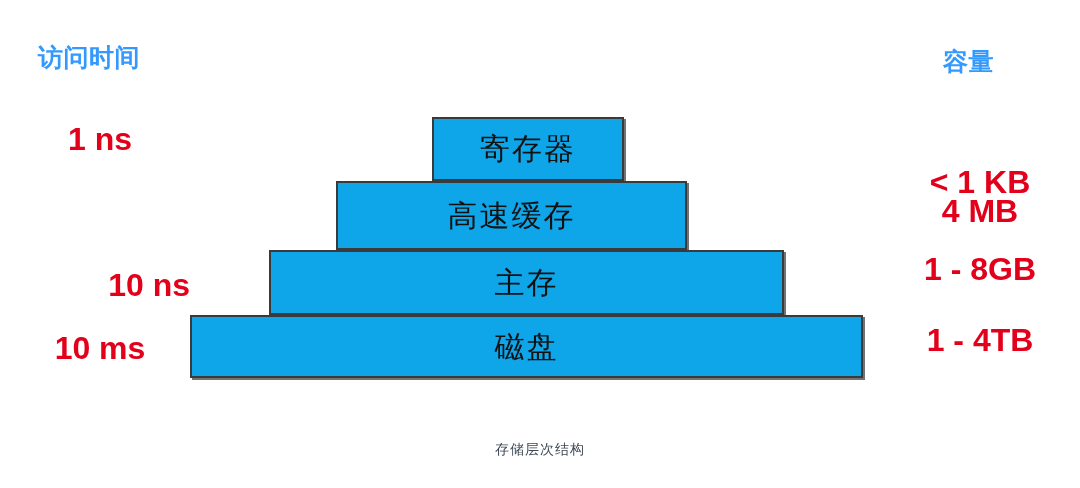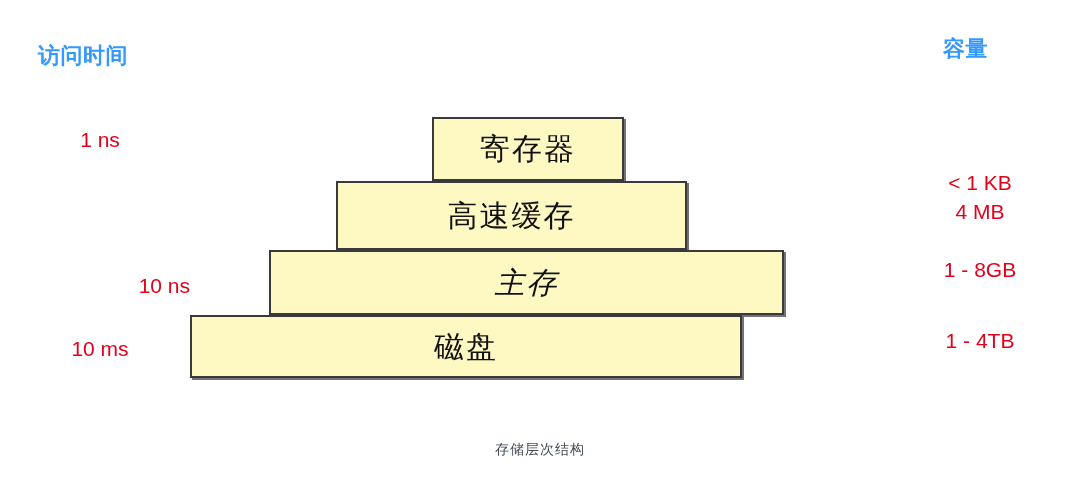--- a/index.html
+++ b/index.html
@@ -18,67 +18,67 @@
     position: relative;
     width: 1080px;
     height: 488px;
     background: #ffffff;
   }
 
   
   .col-heading {
     position: absolute;
     font-weight: bold;
-    font-size: 22px;
+    font-size: 25px;
     line-height: 1;
     color: #3399ff;
     white-space: nowrap;
     letter-spacing: 0.5px;
   }
   #heading-access-time { left: 38px;  top: 45px; }
-  #heading-capacity    { left: 943px; top: 38px; }
+  #heading-capacity    { left: 943px; top: 49px; }
 
   
   #pyramid {
     position: absolute;
     left: 0;
     top: 0;
     width: 1080px;
     height: 400px;
   }
 
   .tier-box {
     position: absolute;
     box-sizing: border-box;
-    background: #fef9c3;
+    background: #0ea5e9;
     border: 2px solid #3a3a3a;
     box-shadow: 2px 2px 0 rgba(0, 0, 0, 0.55);
     display: flex;
     align-items: center;
     justify-content: center;
   }
   .tier-label {
     font-size: 30px;
     font-weight: 500;
     color: #111111;
     line-height: 1;
     letter-spacing: 2px;
     white-space: nowrap;
   }
 
   #tier-box-0 { left: 432px; top: 117px; width: 192px; height: 64px; }
   #tier-box-1 { left: 336px; top: 181px; width: 351px; height: 69px; }
-  #tier-box-2 { left: 269px; top: 250px; width: 515px; height: 65px; font-style: italic; }
-  #tier-box-3 { left: 190px; top: 315px; width: 552px; height: 63px; }
+  #tier-box-2 { left: 269px; top: 250px; width: 515px; height: 65px; }
+  #tier-box-3 { left: 190px; top: 315px; width: 673px; height: 63px; }
 
   
   .side-label {
     position: absolute;
-    font-weight: normal;
-    font-size: 21px;
+    font-weight: bold;
+    font-size: 32px;
     line-height: 1;
     color: #e3001b;
     white-space: nowrap;
     transform: translateY(-50%);
   }
   .side-label.left  { text-align: center; width: 180px; left: 10px; }
   .side-label.right { text-align: center; width: 180px; left: 890px; }
 
   #latency-label-0 { top: 139px; }
   #latency-label-1 { top: 211px; }

